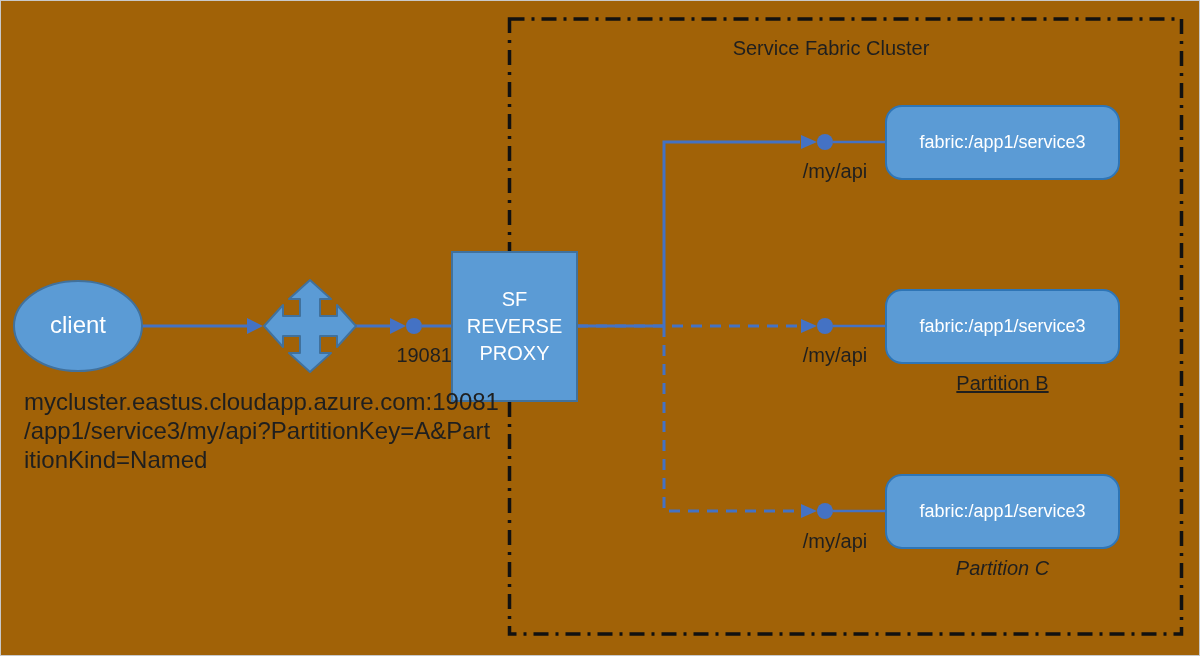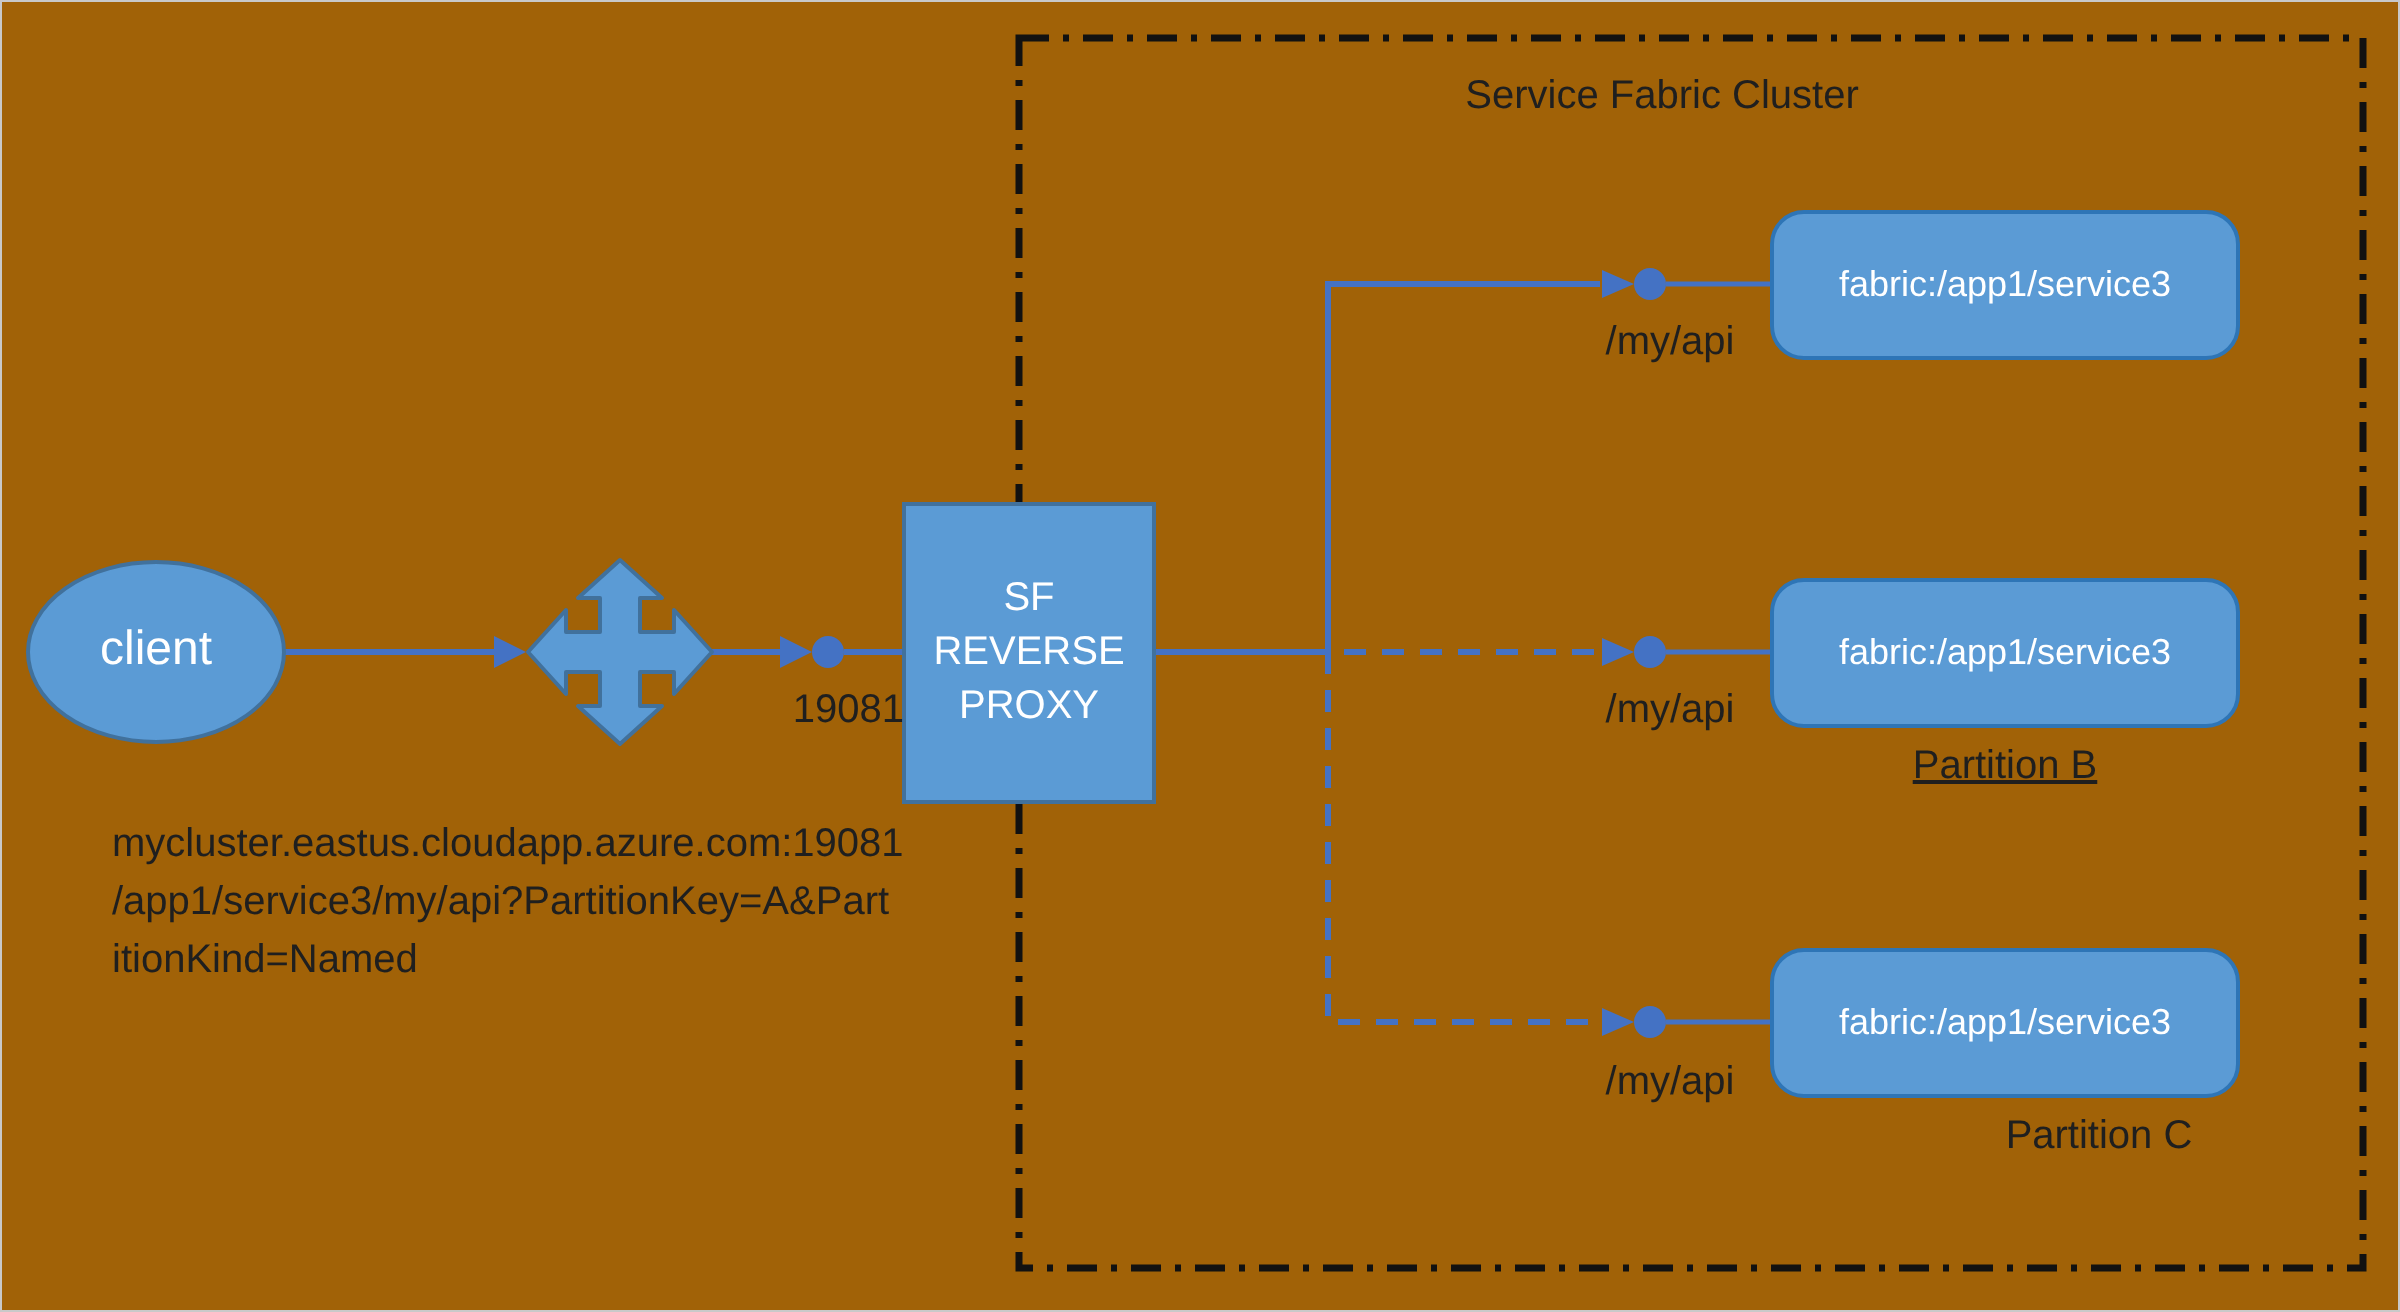--- a/index.html
+++ b/index.html
@@ -15,25 +15,25 @@
   .cluster-title{left:700px;top:35px;width:260px;}
   .client-label{left:17px;top:312px;width:120px;font-size:24px;}
   .port-label{left:385px;top:342px;width:66px;text-align:right;}
   .proxy-label{left:451px;top:251px;width:125px;height:149px;display:flex;
     flex-direction:column;align-items:center;justify-content:center;line-height:27px;}
   .svc-label{position:absolute;left:885px;width:233px;height:73px;display:flex;
     align-items:center;justify-content:center;color:var(--text-light);font-size:18px;}
   .svc-a{top:105px;} .svc-b{top:289px;} .svc-c{top:474px;}
   .name-a{left:885px;top:186px;width:233px;}
   .name-b{left:885px;top:370px;width:233px;text-decoration:underline;}
-  .name-c{left:932px;top:555px;width:233px;}
+  .name-c{left:885px;top:555px;width:233px;font-style:italic;}
   .path-a{left:774px;top:158px;width:120px;}
   .path-b{left:774px;top:342px;width:120px;}
   .path-c{left:774px;top:528px;width:120px;}
-  .url-block{left:23px;top:407px;font-size:20px;line-height:29px;white-space:nowrap;margin-left:32px;}
+  .url-block{left:23px;top:386px;font-size:24px;line-height:29px;white-space:nowrap;}
   
   .shape{fill:var(--shape-fill);stroke:var(--shape-border);stroke-width:2;}
   .pbox{fill:var(--shape-fill);stroke:var(--box-border);stroke-width:2;}
   .conn{stroke:var(--connector);stroke-width:3;fill:none;}
   .conn-thin{stroke:var(--connector);stroke-width:2.5;fill:none;}
   .conn-dash{stroke:var(--connector);stroke-width:3;fill:none;stroke-dasharray:11 8;}
   .bluefill{fill:var(--connector);stroke:none;}
   .cluster-rect{fill:none;stroke:var(--cluster-border);stroke-width:3.5;stroke-dasharray:15 7 3 7;}
 </style>
 </head>

